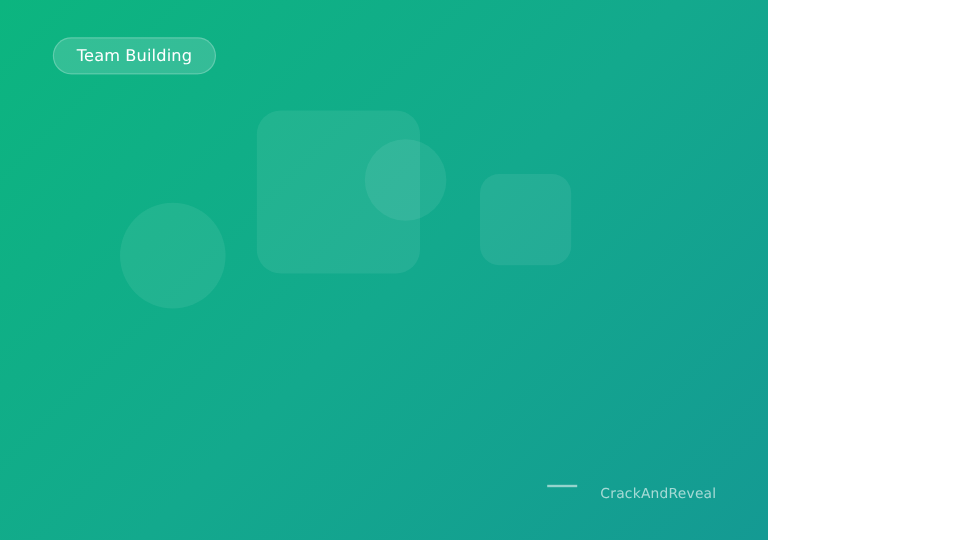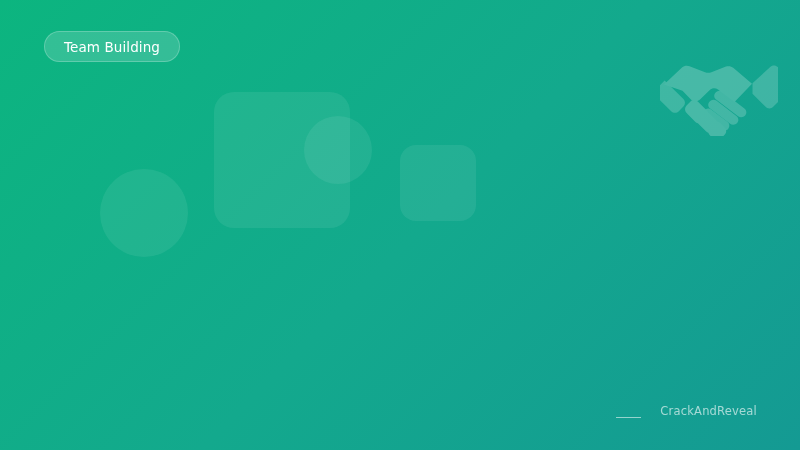--- a/index.html
+++ b/index.html
@@ -2,21 +2,21 @@
 <html><head>
 <meta charset="utf-8">
 <style>
   html, body {
     margin: 0;
     padding: 0;
     background: #ffffff;
   }
   .canvas {
     position: relative;
-    width: 800px;
+    width: 640px;
     height: 450px;
     overflow: hidden;
     font-family: "DejaVu Sans", "Liberation Sans", sans-serif;
     background: linear-gradient(135deg, #0cb57f 0%, #13a98d 52%, #149a93 100%);
   }
 
   
   .deco-layer {
     position: absolute;
     inset: 0;
@@ -103,21 +103,21 @@
     line-height: 35px;
     letter-spacing: 0.1px;
   }
 
   
   .brand {
     position: absolute;
     right: 43px;
     top: 404px;
     display: flex;
-    align-items: flex-end;
+    align-items: flex-start;
     gap: 19px;
     color: rgba(255, 255, 255, 0.62);
     font-size: 11.5px;
     letter-spacing: 0.2px;
     white-space: nowrap;
   }
   .brand-dash {
     display: block;
     width: 25px;
     height: 1.5px;

